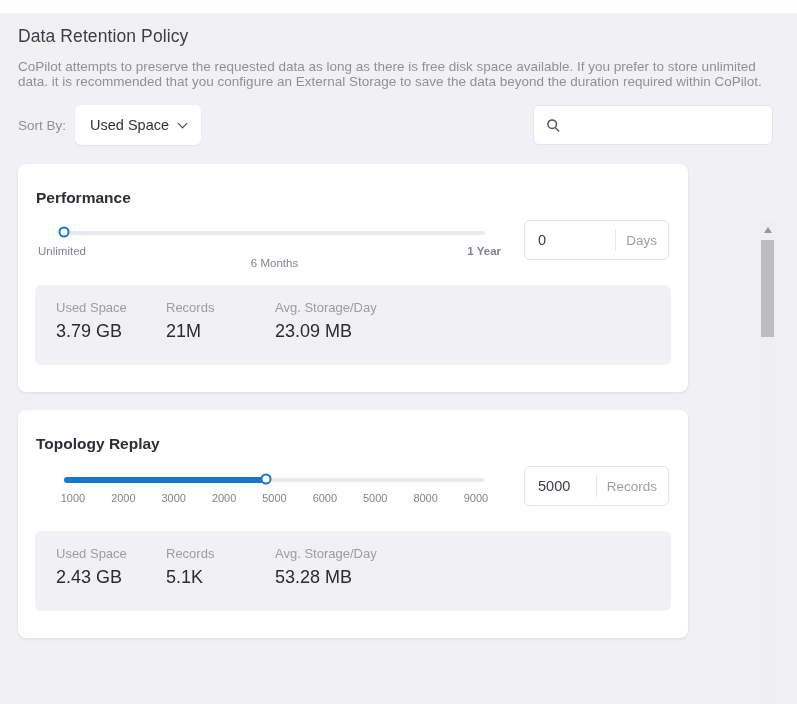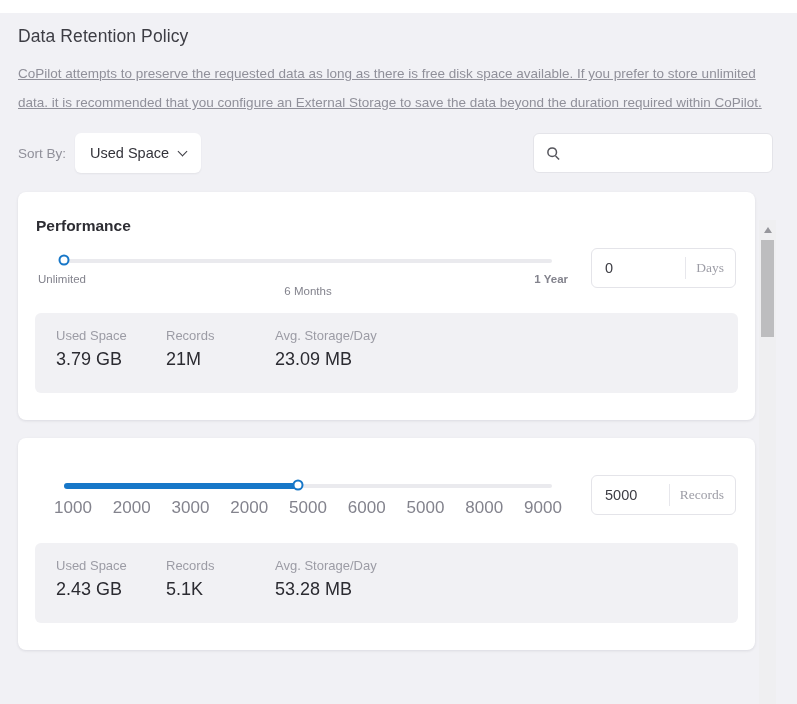--- a/index.html
+++ b/index.html
@@ -14,21 +14,21 @@
   .top-strip { height:13px; background:#ffffff; }
   .content { padding:0 24px 0 18px; }
 
   .page-title {
     margin:13px 0 0 0;
     font-size:17.5px; font-weight:500; color:#3d3d44;
     letter-spacing:0.1px;
   }
   .description {
     margin:12px 0 0 0; max-width:750px;
-    font-size:13.5px; line-height:29px; color:#90909a;text-decoration:underline;
+    font-size:13.5px; line-height:15px; color:#90909a;
   }
 
   .sort-row { margin-top:16px; display:flex; align-items:center; height:40px; }
   .sort-label { font-size:13.5px; color:#90909a; margin-right:9px; }
   .sort-btn {
     height:40px; padding:0 15px; border:none; border-radius:6px;
     background:#fff; box-shadow:0 1px 2px rgba(40,40,60,0.07);
     font-family:inherit; font-size:14.5px; color:#33333a;
     display:flex; align-items:center; gap:10px; cursor:pointer;
   }
@@ -42,21 +42,21 @@
     background:#fff; border:1px solid #e4e4e9; border-radius:6px;
     display:flex; align-items:center; padding:0 12px;
   }
   .search-box input {
     flex:1; min-width:0; border:none; outline:none; background:transparent;
     font-family:inherit; font-size:14px; color:#3d3d44; margin-left:9px;
   }
 
   .cards { margin-top:19px; }
   .card {
-    width:737px; background:#fff; border-radius:8px;
+    width:670px; background:#fff; border-radius:8px;
     box-shadow:0 1px 3px rgba(30,30,50,0.10);
     padding:24px 19px 27px 18px; margin-bottom:18px;
   }
   .card-title {
     margin:0; font-size:15.5px; font-weight:700; color:#2d2d33;
     line-height:19px;
   }
 
   .slider-row { display:flex; margin-top:13px;align-items:center; }
   .slider-area { flex:1; margin:0 39px 0 28px; padding-top:9px; }
@@ -74,35 +74,35 @@
   .handle.pos-48 { left:48%; }
 
   .slider-marks { position:relative; margin-top:10px; height:14px;
     font-size:11.5px; color:#83838d; }
   .mark-left   { position:absolute; left:-26px; top:0; }
   .mark-center { position:absolute; left:50%; transform:translateX(-50%); top:12px; }
   .mark-right  { position:absolute; right:-16px; top:0;font-weight:bold; }
 
   .ticks {
     display:flex; justify-content:space-between;
-    margin:10px -12px 0 -12px; font-size:17px; color:#83838d;
+    margin:10px -12px 0 -12px; font-size:11px; color:#83838d;
   }
   .ticks span { width:42px; text-align:center; }
 
   .value-box {
     width:145px; height:40px; align-self:flex-start;
     background:#fff; border:1px solid #e4e4e9; border-radius:6px;
     display:flex; align-items:center;
   }
   .value-box input {
     flex:1; min-width:0; border:none; outline:none; background:transparent;
     font-family:inherit; font-size:14.5px; color:#3d3d44; padding-left:13px;
   }
   .value-divider { width:1px; height:22px; background:#e7e7ec; }
-  .value-suffix { padding:0 11px 0 10px; font-size:13.5px; color:#9d9da6; white-space:nowrap;font-family:Liberation Serif, serif; }
+  .value-suffix { padding:0 11px 0 10px; font-size:13.5px; color:#9d9da6; white-space:nowrap; }
 
   .stats {
     margin:25px -2px 0 -1px; height:80px; border-radius:6px;
     background:#f1f1f4; display:flex; padding:15px 0 0 21px;
   }
   .stat { }
   .stat:nth-child(1) { width:110px; }
   .stat:nth-child(2) { width:109px; }
   .stat-label { font-size:13px; color:#9c9ca5; }
   .stat-value { margin-top:6px; font-size:18px; color:#2b2b31; }
@@ -178,20 +178,21 @@
           <div class="stat-value">21M</div>
         </div>
         <div class="stat">
           <div class="stat-label">Avg. Storage/Day</div>
           <div class="stat-value">23.09 MB</div>
         </div>
       </div>
     </div>
 
     <div class="card">
+      <h2 class="card-title">Topology Replay</h2>
       <div class="slider-row">
         <div class="slider-area">
           <div class="track">
             <div class="track-fill" style="width:48%"></div>
             <div class="handle pos-48"></div>
           </div>
           <div class="ticks">
             <span>1000</span>
             <span>2000</span>
             <span>3000</span>

